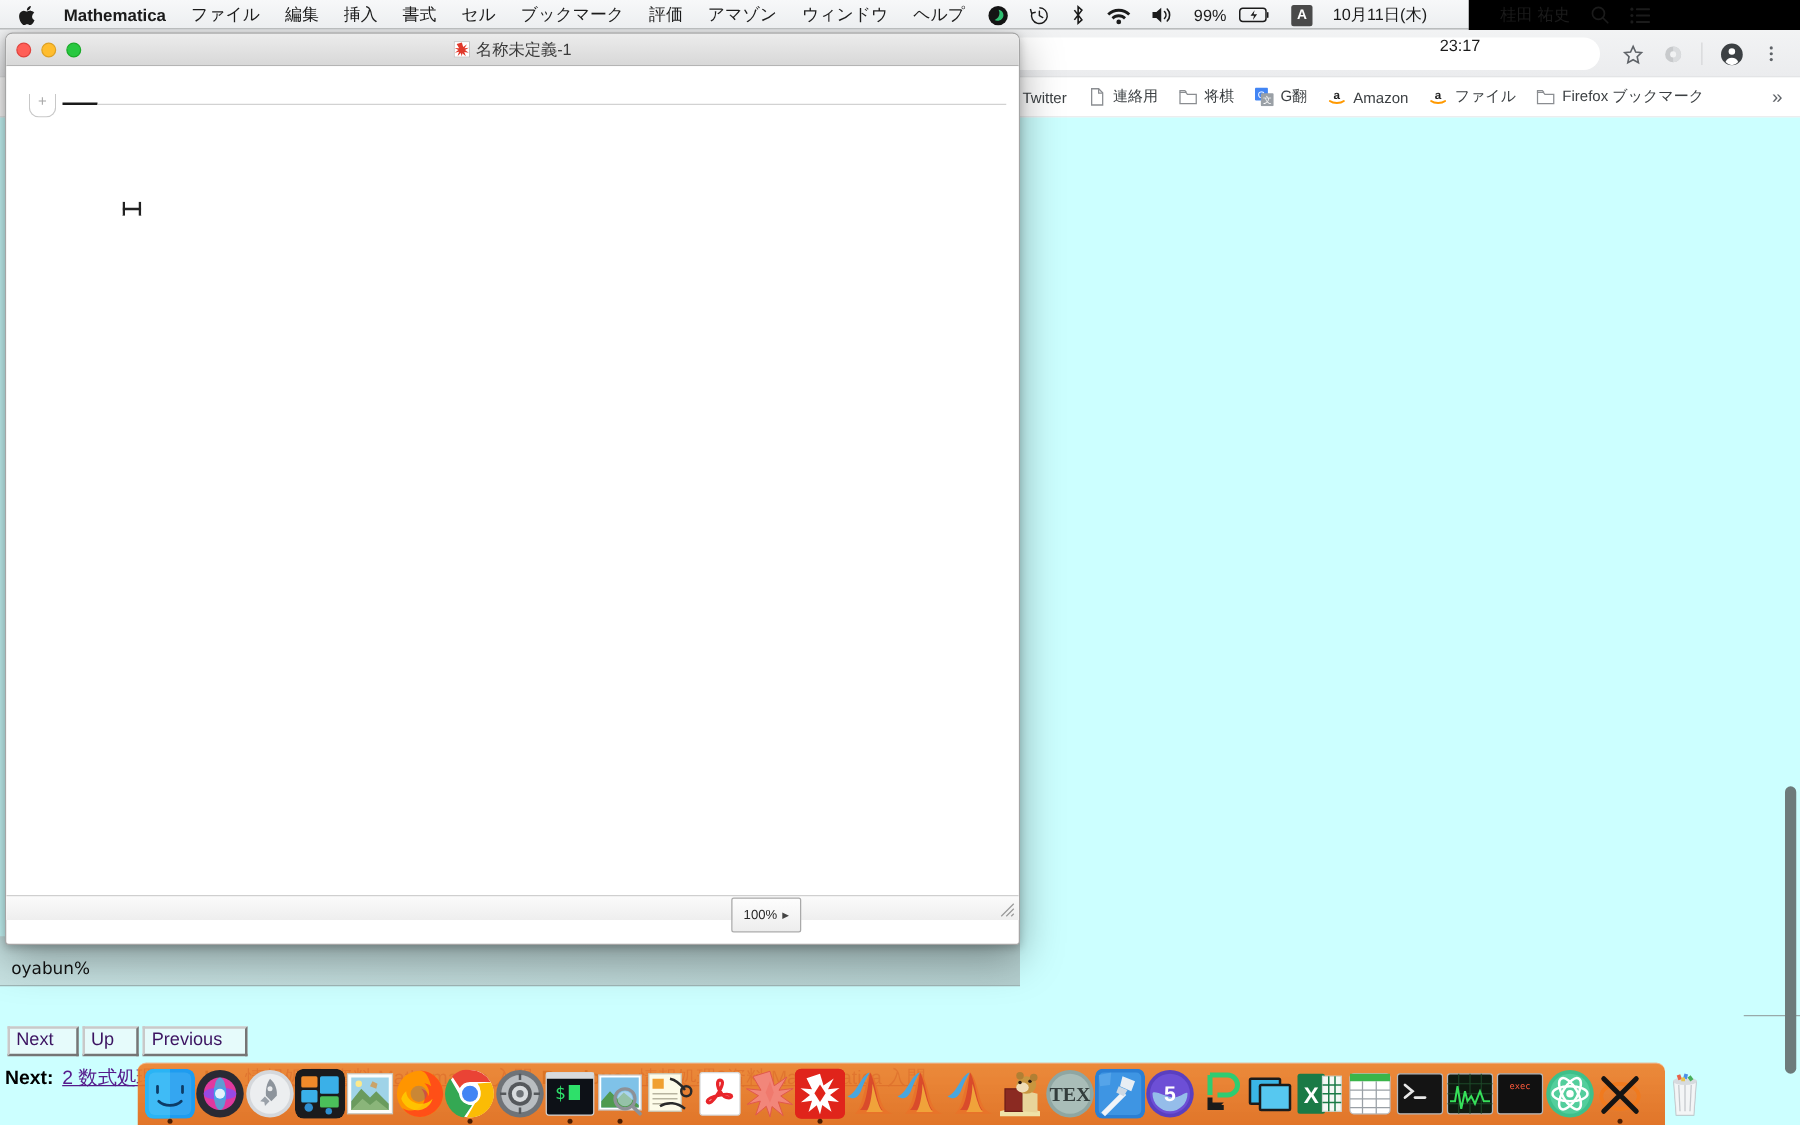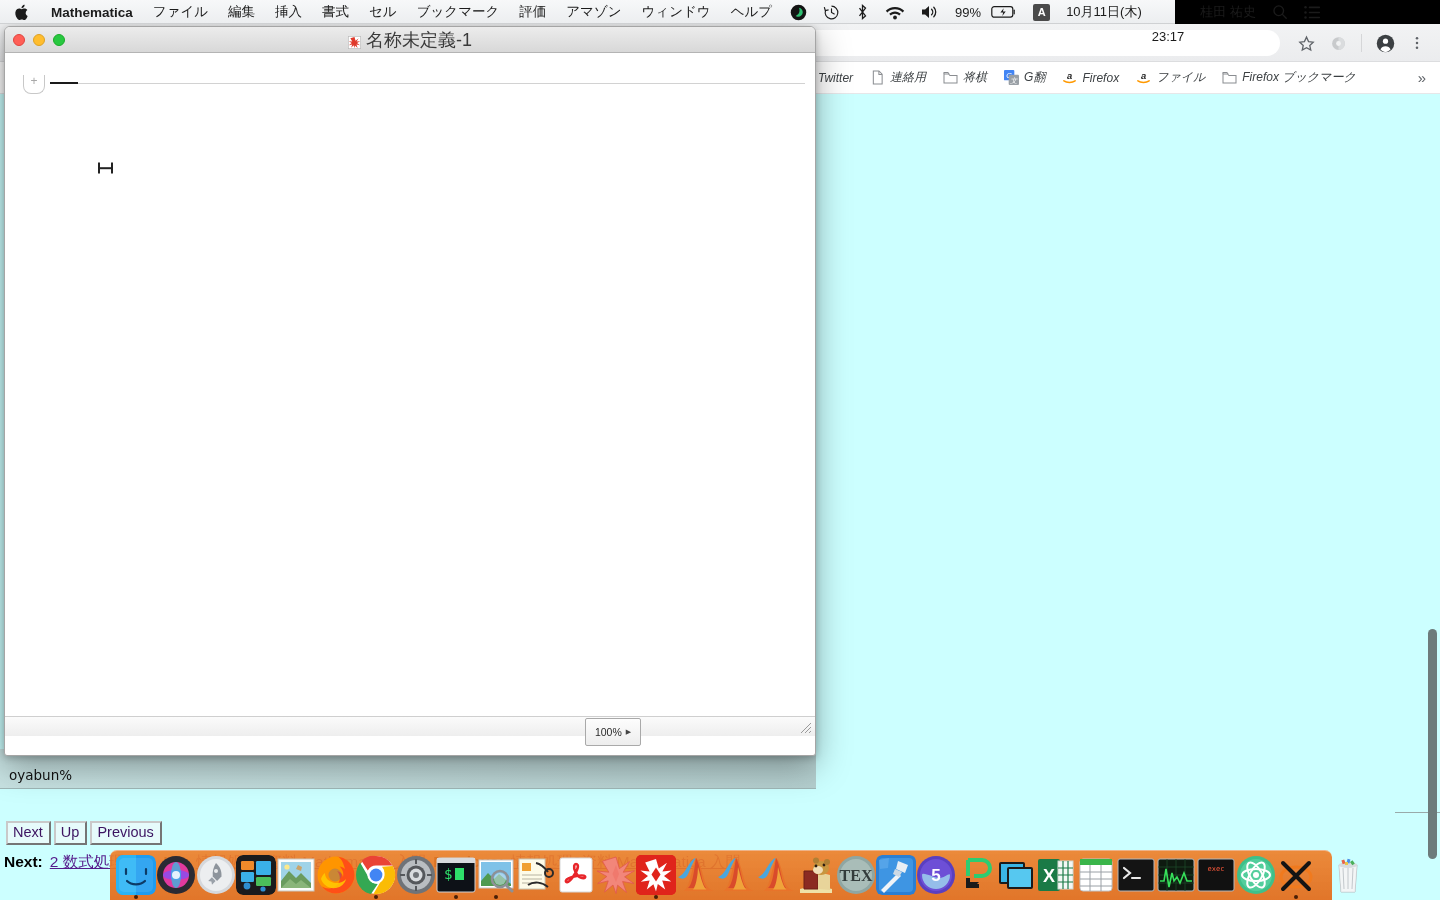--- a/index.html
+++ b/index.html
@@ -35,37 +35,36 @@
 
   .bookmarks-bar {
     position: absolute; left: 0; top: 38px; width: 1440px; height: 32px;
     background: #fff; border-bottom: 1px solid #e6e7e9;
     display: flex; align-items: center; padding-left: 4px;
   }
   .bm {
     display: flex; align-items: center; gap: 5px;
     font-size: 12px; color: #3c4043; padding: 3px 8px; border-radius: 4px;
     white-space: nowrap;
-    font-style: italic;
   }
   .bm-ico { width: 16px; height: 16px; display: inline-flex; align-items: center; justify-content: center; }
   .bm-overflow { margin-left: auto; margin-right: 14px; font-size: 15px; color: #5f6368; }
 
   
   .page {
     position: absolute; left: 0; top: 70px; width: 1440px; height: 806px;
     background: #ccffff; overflow: hidden;
   }
   .nav-buttons { position: absolute; left: 6px; top: 727px; display: flex; gap: 3px; }
   .nav-btn {
     font-family: "Liberation Sans", sans-serif;
     font-size: 14.5px; color: #3c1361;
     background: #e6fbfb;
     border: 2px outset #c9c9c9;
-    padding: 1px 6px 2px 5px;
+    padding: 1px 18px 2px 5px;
     line-height: 1.15;
   }
   .nav-line {
     position: absolute; left: 4px; top: 758px;
     font-size: 15.5px; color: #000; white-space: nowrap;
   }
   .nav-line b { font-weight: bold; margin-top: 33px; }
   .nav-line a { color: #551a8b; text-decoration: underline; }
   .nav-line .sp { display: inline-block; width: 7px; }
 
@@ -103,21 +102,21 @@
     background: linear-gradient(#ececec, #d8d8d8);
     border-bottom: 1px solid #b4b4b4;
     display: flex; align-items: center; justify-content: center;
   }
   .traffic { position: absolute; left: 8px; top: 7px; display: flex; gap: 8px; }
   .tl { width: 12px; height: 12px; border-radius: 50%; }
   .tl.r { background: #ff5f57; border: 1px solid #e0443e; }
   .tl.y { background: #ffbd2e; border: 1px solid #dea123; }
   .tl.g { background: #28c840; border: 1px solid #1aab29; }
   .mma-title-text {
-    font-size: 18px; color: #3a3a3a; display: flex; align-items: center; gap: 5px;
+    font-size: 13px; color: #3a3a3a; display: flex; align-items: center; gap: 5px;
   }
   .spikey-title { width: 13px; height: 13px; }
 
   .mma-body { position: relative; height: 683px; background: #fff; }
   .cell-insert { position: absolute; left: 18px; top: 22px; width: 24px; height: 22px; }
   .cell-insert .plusbox {
     width: 22px; height: 19px; border: 1px solid #c8c8c8;
     border-top: none; border-radius: 0 0 8px 8px;
     display: flex; align-items: flex-start; justify-content: center;
     font-size: 12px; color: #a8a8a8; line-height: 13px;
@@ -272,21 +271,21 @@
         <span>G翻</span>
       </div>
 
       <div class="bm">
         <span class="bm-ico">
           <svg width="15" height="15" viewBox="0 0 16 16">
             <text x="8" y="10" font-size="10" font-weight="bold" fill="#222" text-anchor="middle" font-family="'Liberation Sans',sans-serif">a</text>
             <path d="M2 11.5c3 2.3 9 2.3 12 0" stroke="#f90" stroke-width="1.6" fill="none" stroke-linecap="round"></path>
           </svg>
         </span>
-        <span>Firefox</span>
+        <span>Amazon</span>
       </div>
 
       <div class="bm">
         <span class="bm-ico">
           <svg width="15" height="15" viewBox="0 0 16 16">
             <text x="8" y="10" font-size="10" font-weight="bold" fill="#222" text-anchor="middle" font-family="'Liberation Sans',sans-serif">a</text>
             <path d="M2 11.5c3 2.3 9 2.3 12 0" stroke="#f90" stroke-width="1.6" fill="none" stroke-linecap="round"></path>
           </svg>
         </span>
         <span>ファイル</span>

